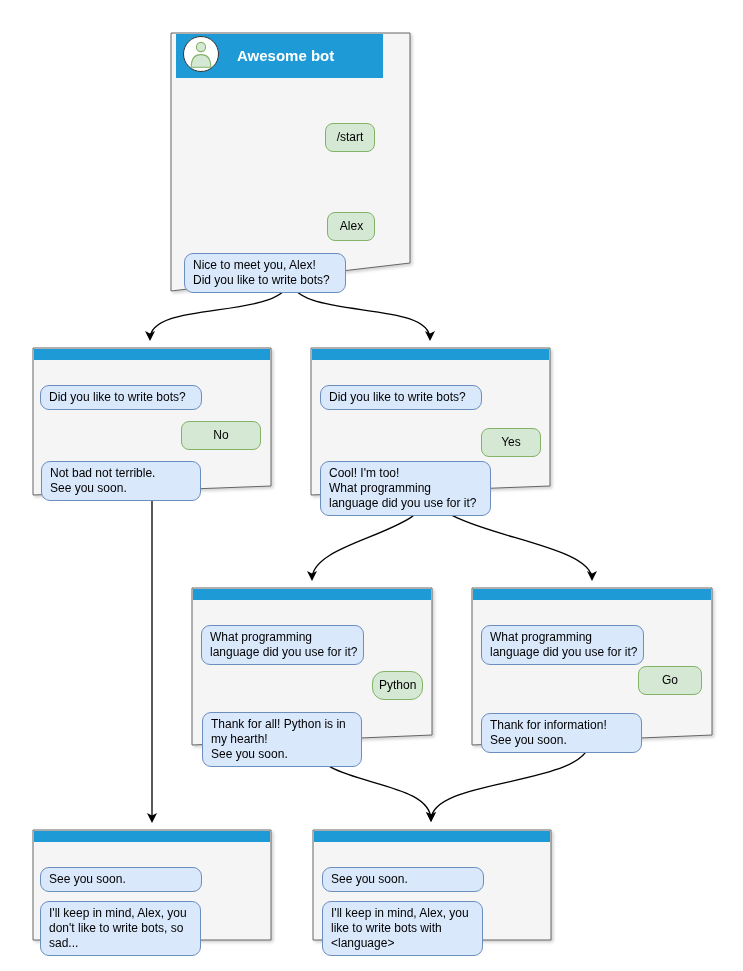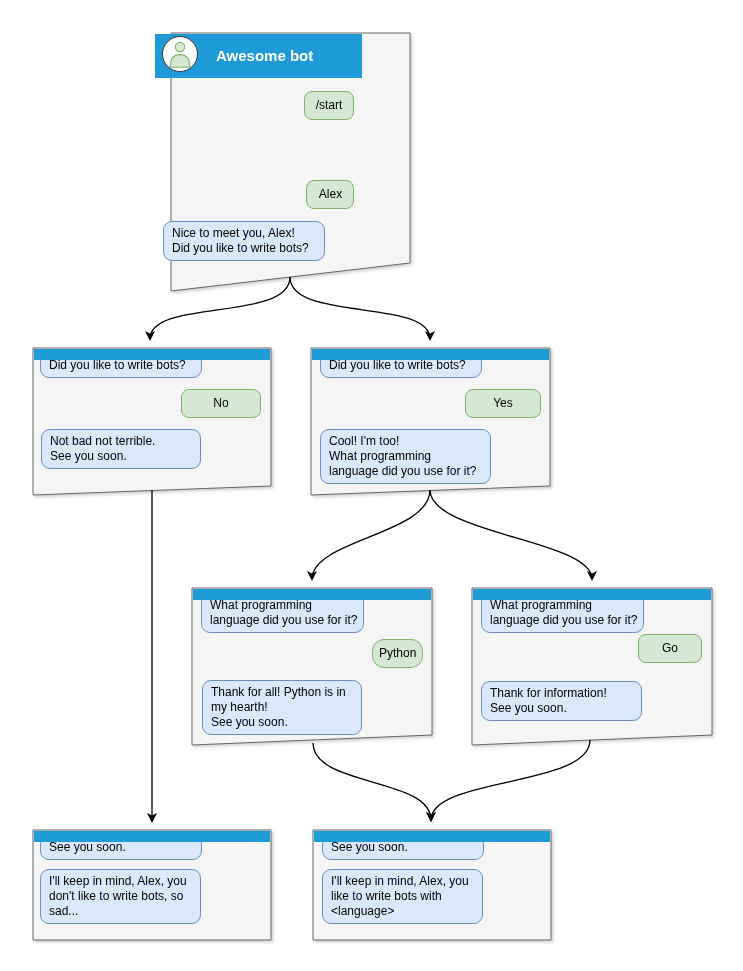--- a/index.html
+++ b/index.html
@@ -17,21 +17,21 @@
     position:absolute;left:7px;top:2px;width:36px;height:36px;border-radius:50%;
     background:#ffffff;border:1.5px solid #333333;box-sizing:border-box;
     display:flex;align-items:center;justify-content:center;
   }
   .bot-title{
     position:absolute;left:61px;top:0;height:44px;line-height:44px;
     color:#ffffff;font-weight:bold;font-size:15px;white-space:pre;
   }
   .bubble{
     position:absolute;box-sizing:border-box;z-index:2;
-    font-size:12px;line-height:1.24;white-space:pre;color:#000000;
+    font-size:12px;line-height:1.24;white-space:pre;color:#000000;margin-top:32px;
   }
   .bubble.bot{background:#DAE8FC;border:1px solid #6C8EBF;border-radius:9px;padding:4px 8px;text-align:left;}
   .bubble.user{background:#D5E8D4;border:1px solid #82B366;border-radius:8px;padding:6px 6px;text-align:center;}
 </style>
 </head>
 <body>
 
 <div class="canvas">
 
   <svg class="diagram-bg" width="743" height="971" viewBox="0 0 743 971">
@@ -55,21 +55,21 @@
       <path d="M290,277 C290,322 150,298 150,339" marker-end="url(#arrow)"></path>
       <path d="M290,277 C290,322 430,298 430,339" marker-end="url(#arrow)"></path>
       <path d="M430,490 C430,534 312,540 312,579" marker-end="url(#arrow)"></path>
       <path d="M430,490 C430,534 592,540 592,579" marker-end="url(#arrow)"></path>
       <path d="M152,490 L152,821" marker-end="url(#arrow)"></path>
       <path d="M313,743 C313,787 431,777 431,820" marker-end="url(#arrow)"></path>
       <path d="M590,740 C590,787 431,777 431,820" marker-end="url(#arrow)"></path>
     </g>
   </svg>
 
-  <div class="node" style="left:154px;top:33px;width:209px;height:258px;">
+  <div class="node" style="left:175px;top:33px;width:209px;height:258px;">
     <div class="node-header main">
       <div class="avatar">
         <svg width="24" height="27" viewBox="0 0 24 27">
           <g fill="#D5E8D4" stroke="#82B366" stroke-width="1.1">
             <circle cx="12" cy="6" r="4.6"></circle>
             <path d="M2.2,26.2 C2.2,16.2 6.2,13.6 12,13.6 C17.8,13.6 21.8,16.2 21.8,26.2 Z"></path>
           </g>
         </svg>
       </div>
       <div class="bot-title">Awesome bot</div>
@@ -84,21 +84,21 @@
     <div class="node-header small"></div>
     <div class="bubble bot" style="left:7px;top:5px;width:162px;">Did you like to write bots?</div>
     <div class="bubble user" style="right:10px;top:41px;width:80px;">No</div>
     <div class="bubble bot" style="left:8px;top:81px;width:160px;">Not bad not terrible.
 See you soon.</div>
   </div>
 
   <div class="node" style="left:311px;top:348px;width:239px;height:147px;">
     <div class="node-header small"></div>
     <div class="bubble bot" style="left:9px;top:5px;width:162px;">Did you like to write bots?</div>
-    <div class="bubble user" style="right:9px;top:41px;width:76px;">Yes</div>
+    <div class="bubble user" style="right:9px;top:48px;width:60px;">Yes</div>
     <div class="bubble bot" style="left:9px;top:81px;width:171px;">Cool! I'm too!
 What programming
 language did you use for it?</div>
   </div>
 
   <div class="node" style="left:192px;top:588px;width:240px;height:157px;">
     <div class="node-header small"></div>
     <div class="bubble bot" style="left:9px;top:5px;width:163px;">What programming
 language did you use for it?</div>
     <div class="bubble user" style="right:9px;top:51px;width:51px;border-radius:12px;">Python</div>

